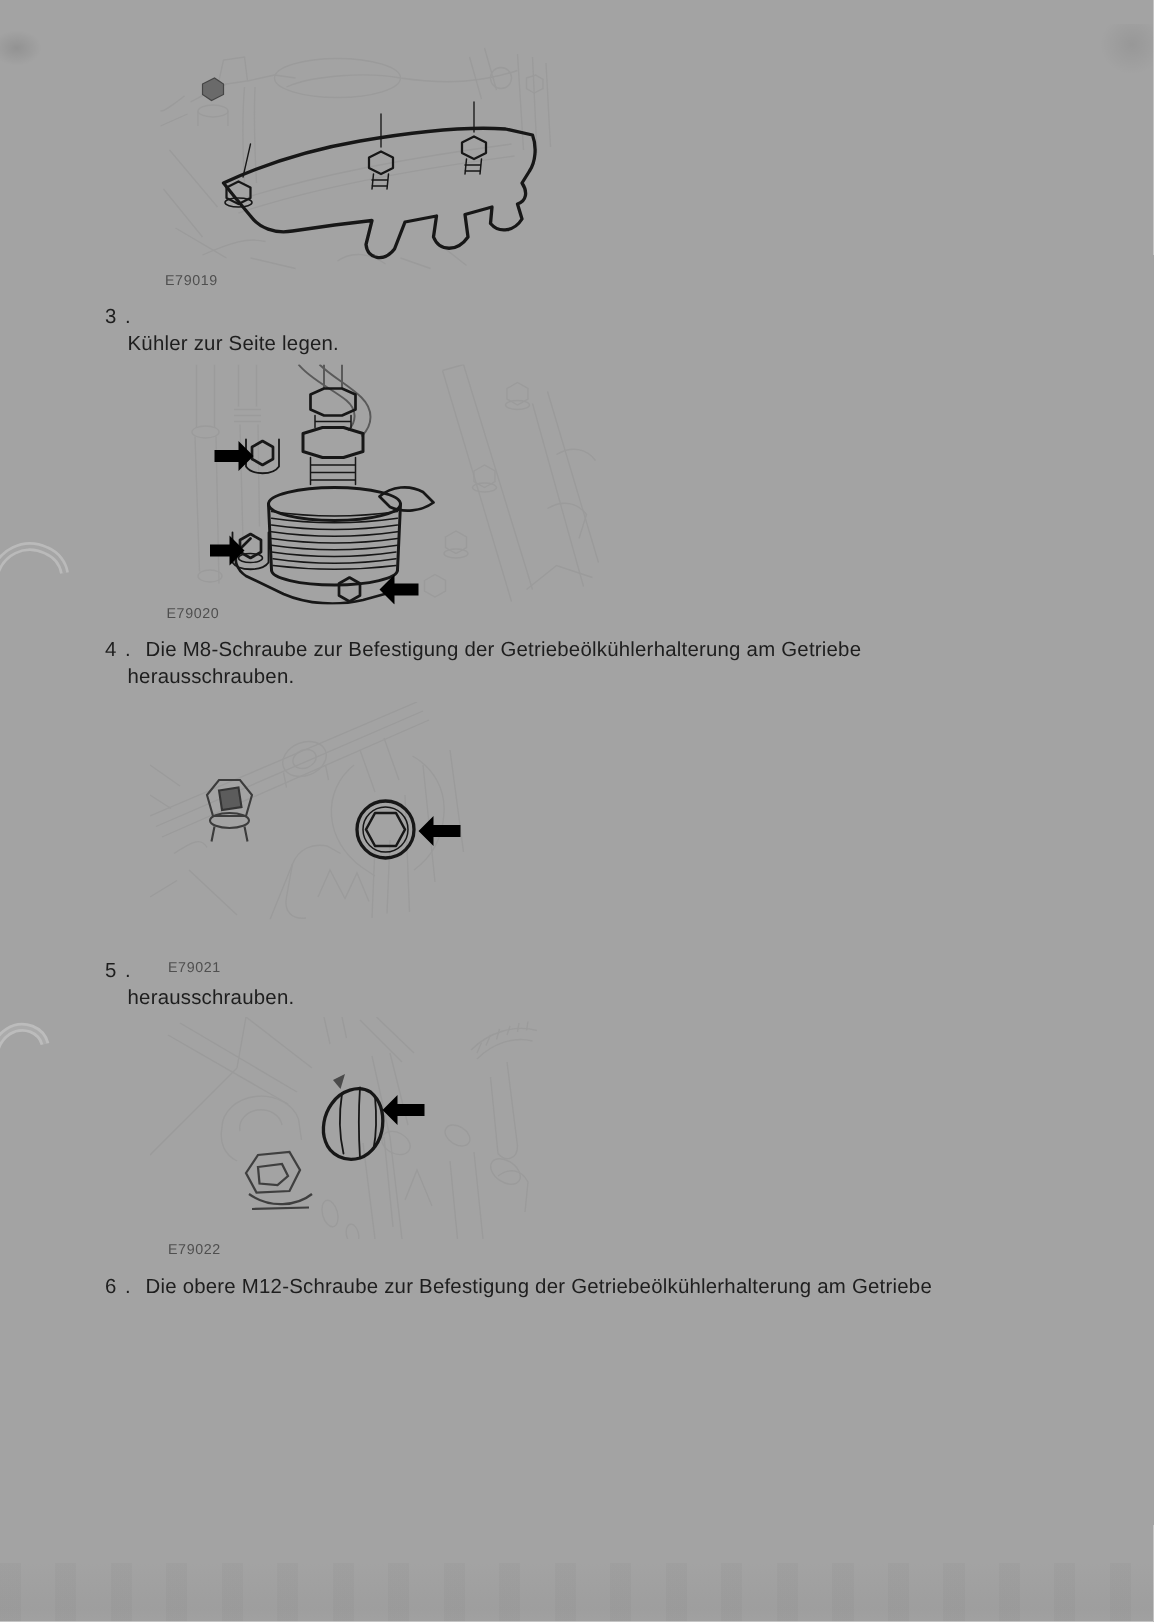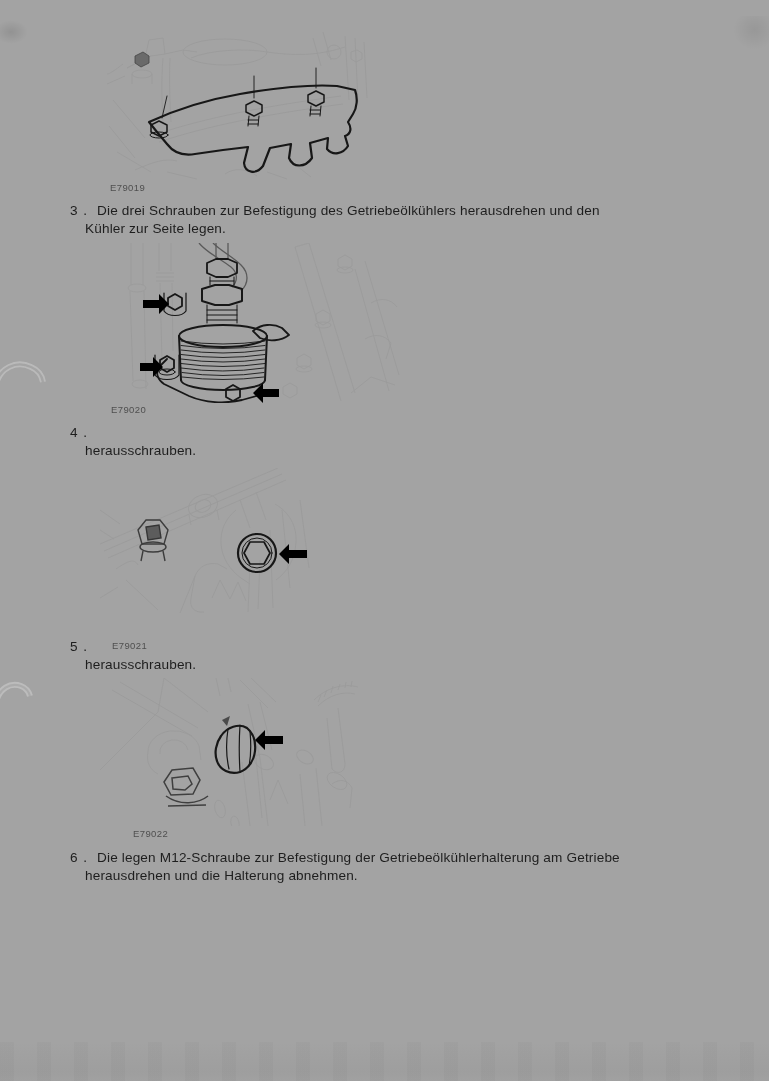--- a/index.html
+++ b/index.html
@@ -79,21 +79,20 @@
         <path d="M211,58 L211,38" fill="none" stroke-width="0.9"></path>
         <polygon points="203,65 211,61 219,65 219,72 211,76 203,72"></polygon>
         <path d="M206,76 L205,86 M216,76 L215,86 M205,80 L215,80 M205,84 L215,84" fill="none" stroke-width="1"></path>
       </g>
     </svg>
   </div>
   <span class="figlabel" style="left:110px;top:182px;">E79019</span>
 
   <div class="step" style="top:203px;">
     <span class="marker">3 .</span>
-    <span class="l1">Die drei Schrauben zur Befestigung des Getriebeölkühlers herausdrehen und den</span>
     <span class="l2">Kühler zur Seite legen.</span>
   </div>
 
   <div class="fig" style="left:103px;top:243px;">
     <svg width="300" height="160" viewBox="0 0 300 160">
       <g class="thin">
         <path d="M28,0 L28,42 M40,0 L40,42"></path>
         <ellipse cx="34" cy="45" rx="9" ry="4"></ellipse>
         <path d="M27,48 L30,138 M41,48 L43,146"></path>
         <ellipse cx="37" cy="141" rx="8" ry="4"></ellipse>
@@ -144,20 +143,21 @@
       </g>
       <polygon class="arrow" points="40,57 56,57 56,51 66,61 56,71 56,65 40,65"></polygon>
       <polygon class="arrow" points="37,120 50,120 50,114 60,124 50,134 50,128 37,128"></polygon>
       <polygon class="arrow" points="150,150 160,140 160,146 176,146 176,154 160,154 160,160"></polygon>
     </svg>
   </div>
   <span class="figlabel" style="left:111px;top:404px;">E79020</span>
 
   <div class="step" style="top:425px;">
     <span class="marker">4 .</span>
+    <span class="l1">Die M8-Schraube zur Befestigung der Getriebeölkühlerhalterung am Getriebe</span>
     <span class="l2">herausschrauben.</span>
   </div>
 
   <div class="fig" style="left:100px;top:468px;">
     <svg width="300" height="145" viewBox="0 0 300 145">
       <g class="thin">
         <path d="M0,76 L178,0 M8,90 L186,12 M4,83 L182,6"></path>
         <path d="M140,32 L150,60 M156,24 L166,52"></path>
         <g transform="rotate(-22 103 38)">
             <ellipse cx="103" cy="38" rx="15" ry="11"></ellipse>
@@ -229,26 +229,25 @@
         <path d="M66,118 C80,128 98,126 108,118 M68,128 L106,127"></path>
       </g>
       <polygon points="122,42 130,38 127,48" fill="#4a4a4a"></polygon>
       <g class="bold">
         <path d="M121,58 C127,49 139,45 147,50 C153,55 156,63 155,73 C154,83 148,91 140,94 C130,97 120,92 117,83 C114,75 116,65 121,58 Z" stroke-width="2.2"></path>
         <path d="M128,51 C126,64 126,78 129,91 M140,47 C139,62 139,78 140,94 M150,53 C151,64 151,78 149,88" stroke-width="1.2"></path>
       </g>
       <polygon class="arrow" points="155,62 165,52 165,58 183,58 183,66 165,66 165,72"></polygon>
     </svg>
   </div>
-  <span class="figlabel" style="left:112px;top:828px;margin-left:21px;">E79022</span>
+  <span class="figlabel" style="left:112px;top:828px;">E79022</span>
 
   <div class="step" style="top:850px;">
     <span class="marker">6 .</span>
-    <span class="l1">Die legen M12-Schraube zur Befestigung der Getriebeölkühlerhalterung am Getriebe</span>
-    <span class="l2">herausdrehen und die Halterung abnehmen.</span>
+    <span class="l1">Die obere M12-Schraube zur Befestigung der Getriebeölkühlerhalterung am Getriebe</span>
   </div>
 
   <svg class="punch" style="top:352px;" width="46" height="46">
     <path d="M-4,32 C0,16 16,8 31,15 C38,18 42,24 43,30" stroke="#d2d2d2" stroke-width="6" fill="none" opacity="0.5"></path>
     <path d="M-4,32 C0,16 16,8 31,15 C38,18 42,24 43,30" stroke="#9e9e9e" stroke-width="2.4" fill="none" opacity="0.75"></path>
   </svg>
   <svg class="punch" style="top:672px;" width="38" height="42">
     <path d="M-4,30 C-1,17 10,10 21,14 C26,16 29,20 30,24" stroke="#d6d6d6" stroke-width="6" fill="none" opacity="0.5"></path>
     <path d="M-4,30 C-1,17 10,10 21,14 C26,16 29,20 30,24" stroke="#a4a4a4" stroke-width="2.2" fill="none" opacity="0.7"></path>
   </svg>

